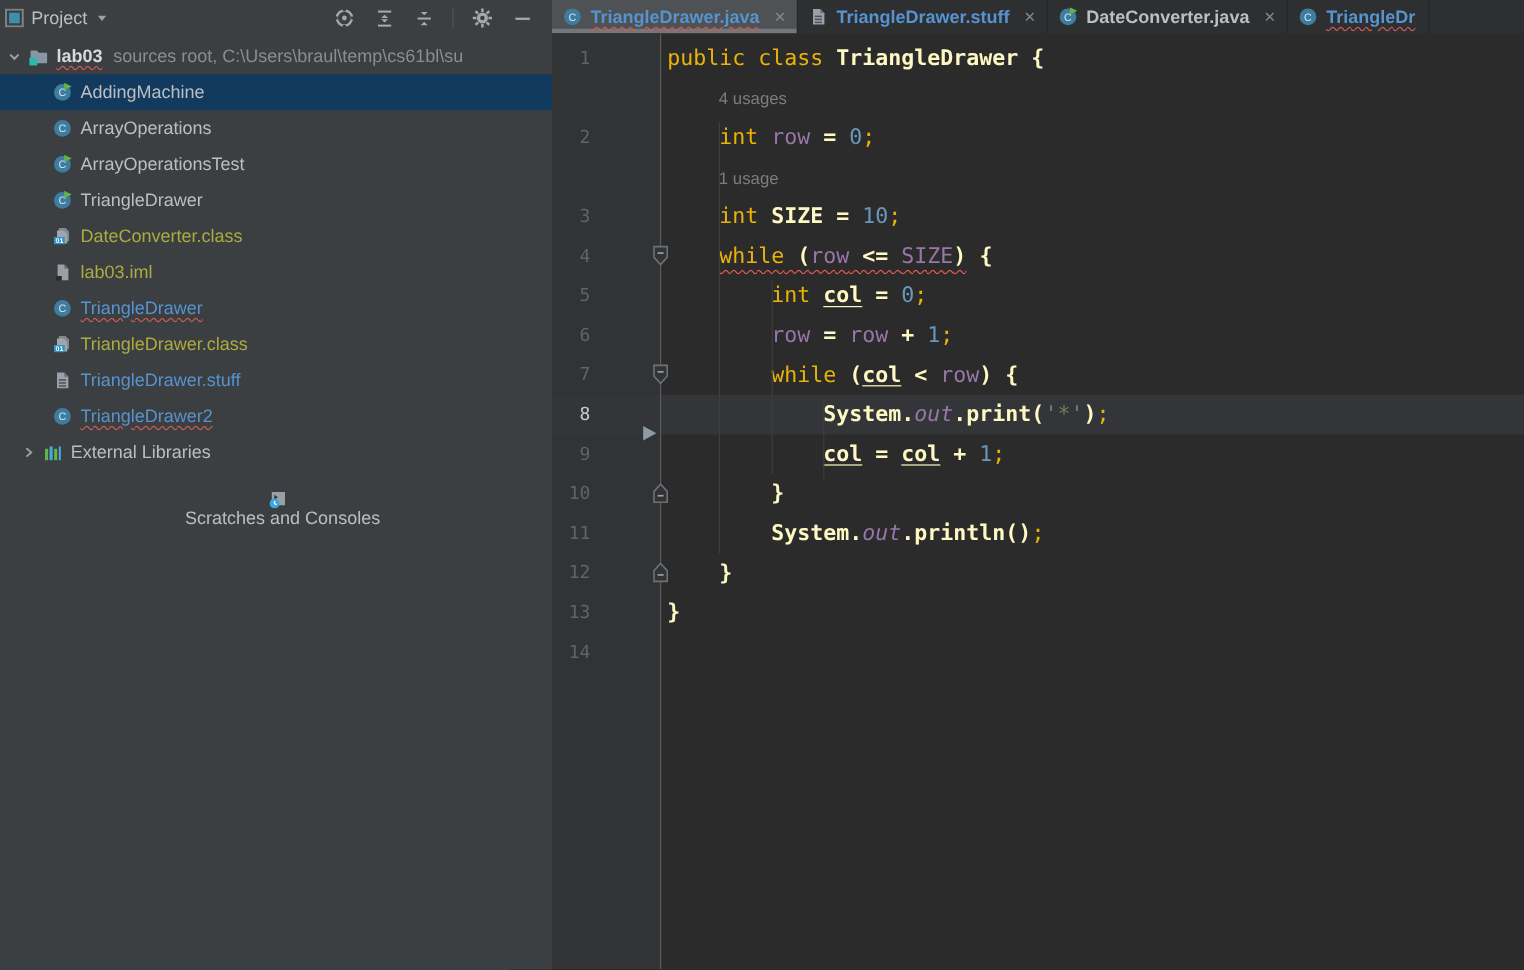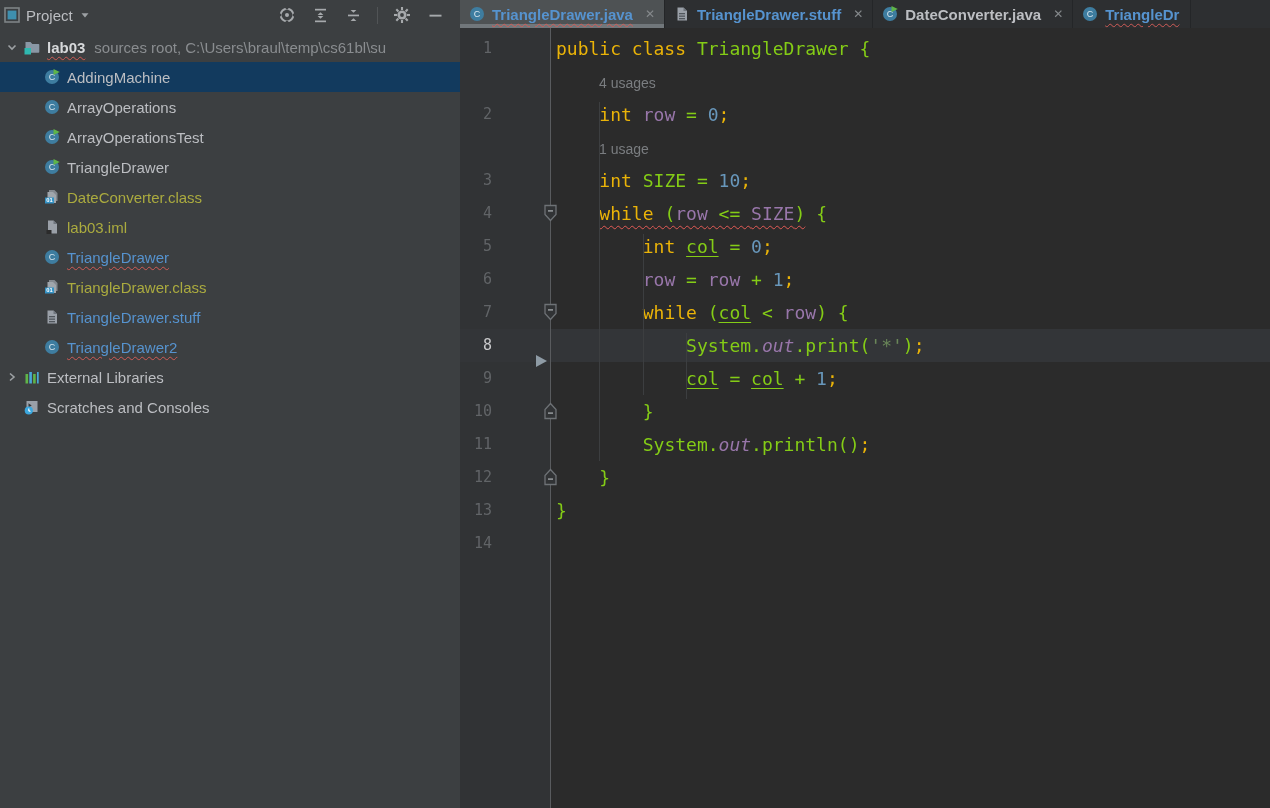--- a/index.html
+++ b/index.html
@@ -34,21 +34,21 @@
   .tab .close{margin-left:10px;color:#85898C;font-size:12px;line-height:12px;cursor:pointer;}
   .editor{position:relative;width:810px;height:780px;background:#2B2B2B;overflow:hidden;}
   .gutterbg{position:absolute;left:0;top:0;width:90px;height:100%;background:#313335;}
   .lines{position:absolute;left:0;top:4px;right:0;}
   .erow{display:flex;height:33px;position:relative;}
   .erow.cur{background:#333538;}
   .ln{width:32px;flex:none;text-align:right;font:15px/33px "DejaVu Sans Mono",monospace;color:#616467;}
   .ln.lncur{color:#CACACC;}
   .fz{width:58px;flex:none;}
   .codeline{margin:0;padding:0 0 0 6px;font:18px/33px "DejaVu Sans Mono",monospace;white-space:pre;color:#A9B7C6;}
-  .kw{color:#eab308;text-align:center;} .def{color:#84cc16;} .num{color:#6897BB;} .field{color:#9876AA;} .str{color:#6A8759;}
+  .kw{color:#eab308;text-align:center;} .def{color:#fef9c3;font-weight:bold;} .num{color:#6897BB;} .field{color:#9876AA;} .str{color:#6A8759;}
   .i{font-style:italic;}
   .u{text-decoration:underline;text-underline-offset:3px;text-decoration-thickness:1px;}
   .wave{text-decoration-line:underline;text-decoration-style:wavy;text-decoration-color:#E25A55;
         text-decoration-thickness:1px;text-underline-offset:5px;}
   .inlay{font:14px/33px "Liberation Sans",sans-serif;color:#7A7D80;padding-left:43px;}
   .gsep{position:absolute;left:90px;top:0;width:1px;height:100%;background:#595B5E;z-index:5;}
   .ig{position:absolute;width:1px;background:#3C3E40;z-index:1;}
   .foldwrap{position:absolute;z-index:6;cursor:pointer;}
   .exec{position:absolute;z-index:6;width:0;height:0;border-top:6.5px solid transparent;
         border-bottom:6.5px solid transparent;border-left:11px solid #8E9BA5;}
@@ -242,37 +242,37 @@
         <div class="trow" style="padding-left: 24px;">
           <span class="chev"></span>
           <span class="icon">
             <svg width="16" height="16" viewBox="0 0 16 16">
               <circle cx="8" cy="8" r="7" fill="#3E7DA0"></circle>
               <text x="8" y="11.3" text-anchor="middle" font-size="9" font-family="Liberation Sans,sans-serif" fill="#D9E6EE">C</text>
             </svg>
           </span>
           <span class="label c-blue wave-red">TriangleDrawer2</span>
         </div>
-        <div class="trow" style="padding-left: 4px;">
+        <div class="trow" style="padding-left: 16px;">
           <span class="chev">
             <svg width="16" height="16" viewBox="0 0 16 16">
               <polyline points="6,4.5 10,8 6,11.5" fill="none" stroke="#9DA1A4" stroke-width="1.6"></polyline>
             </svg>
           </span>
           <span class="icon">
             <svg width="16" height="16" viewBox="0 0 16 16">
               <rect x="1.5" y="5" width="2.6" height="9.5" fill="#5FB549"></rect>
               <rect x="5.3" y="3" width="2.6" height="11.5" fill="#48A8D8"></rect>
               <rect x="9.1" y="5" width="2.6" height="9.5" fill="#5FB549"></rect>
               <rect x="13" y="3" width="1.7" height="11.5" fill="#48A8D8"></rect>
             </svg>
           </span>
           <span class="label">External Libraries</span>
         </div>
-        <div class="trow" style="padding-left: 4px;">
+        <div class="trow" style="padding-left: 4px; flex-direction: column;">
           <span class="chev"></span>
           <span class="icon">
             <svg width="16" height="16" viewBox="0 0 16 16">
               <path d="M2.5,2 h11 v11 h-7 l-4,-4 z" fill="#9AA0A8"></path>
               <path d="M4.5,4.3 l3.2,2.1 -3.2,2.1 z" fill="#34383C"></path>
               <circle cx="4.8" cy="11.5" r="4.1" fill="#3BA7DE"></circle>
               <path d="M4.8,9.5 v2.1 l1.6,0.9" stroke="#FFFFFF" stroke-width="1.1" fill="none"></path>
             </svg>
           </span>
           <span class="label">Scratches and Consoles</span>

